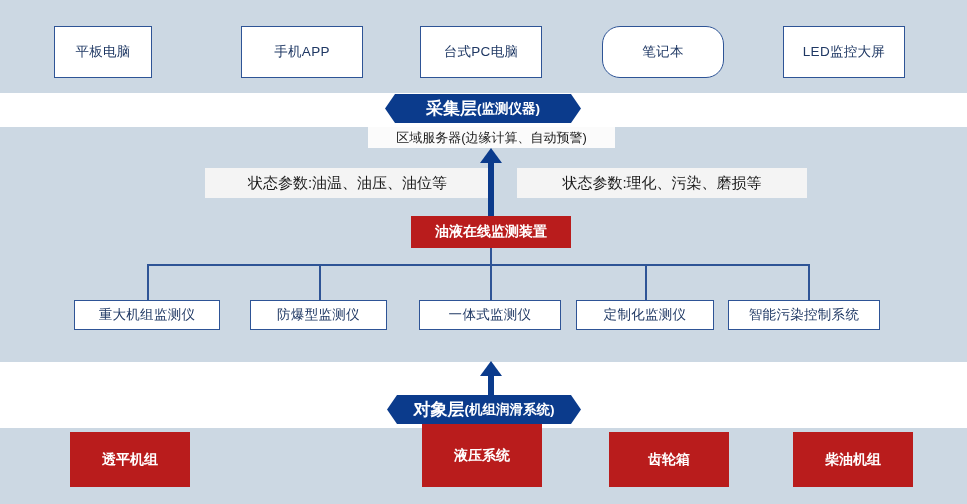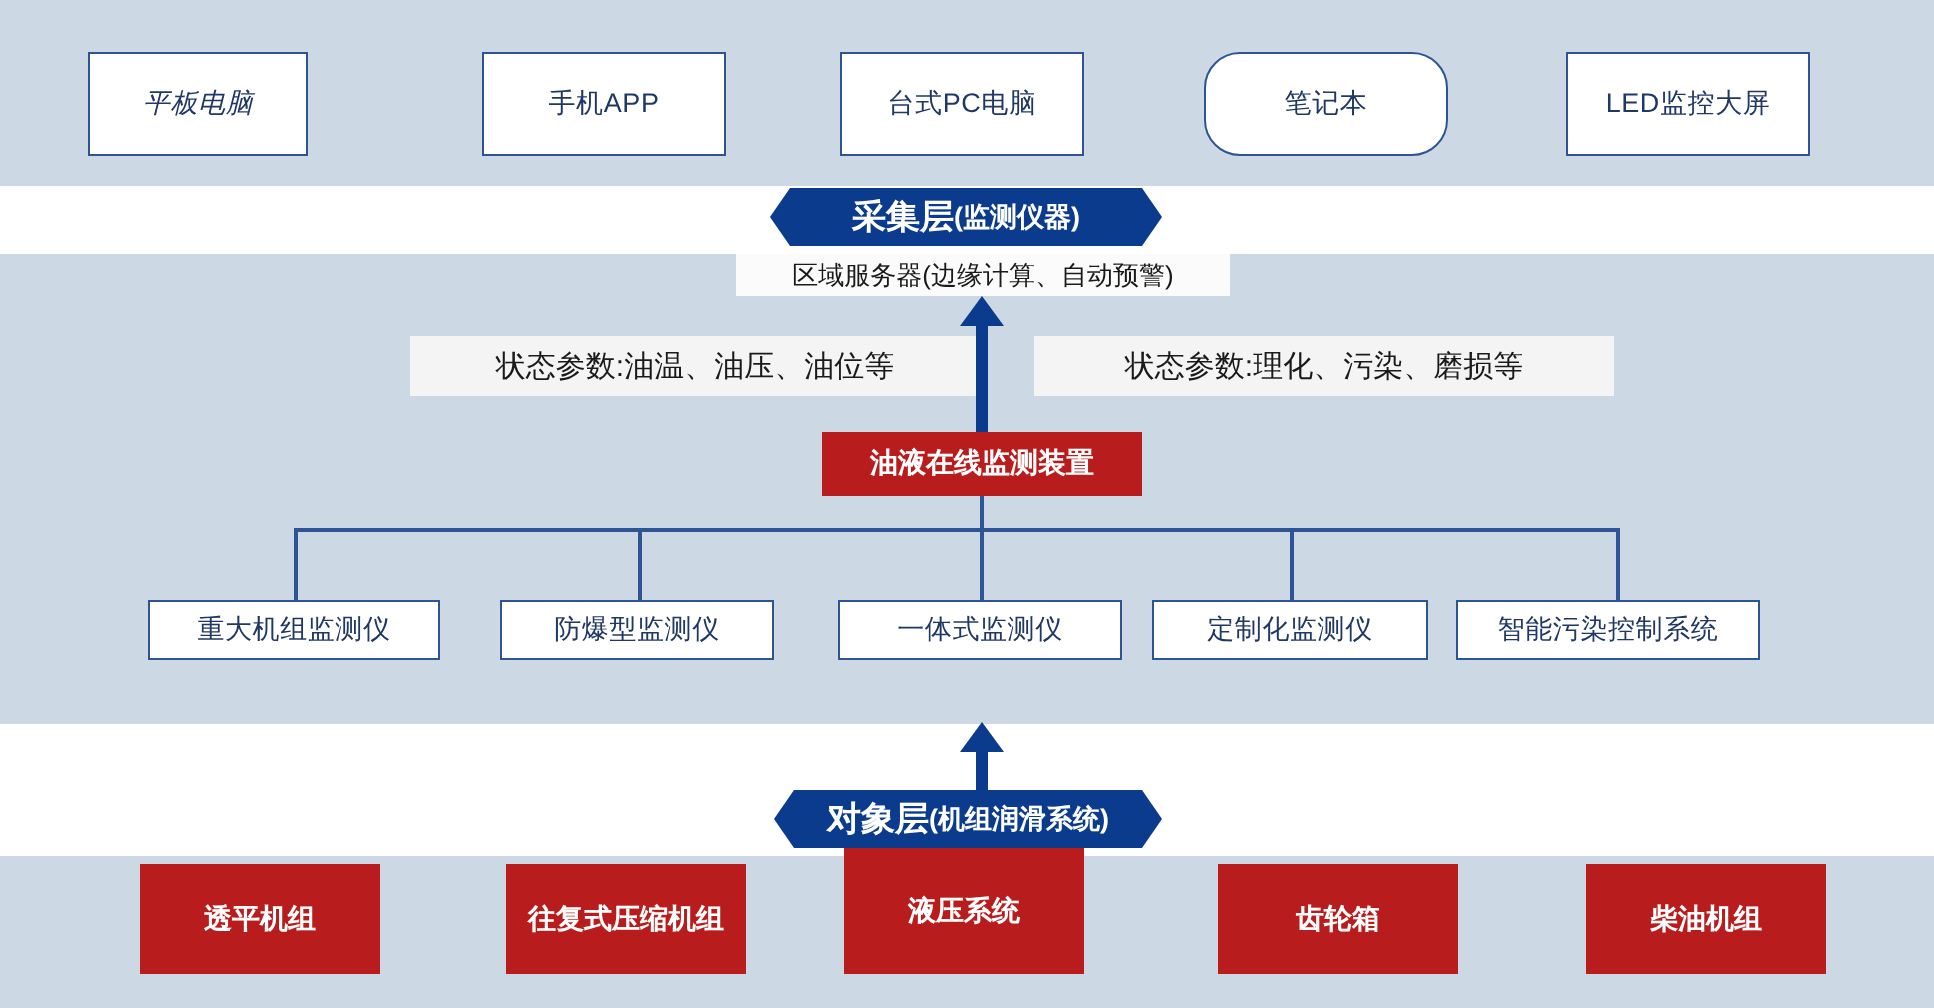--- a/index.html
+++ b/index.html
@@ -89,21 +89,21 @@
     border-bottom:15px solid #0b3b8c;
   }
 </style>
 </head>
 <body>
 
 <div class="stage">
 
   <div class="panel" id="panel-top"></div>
 
-  <div class="obox" style="left:44px;top:26px;width:110px;height:52px;font-style:italic;">平板电脑</div>
+  <div class="obox" style="left:54px;top:26px;width:98px;height:52px;">平板电脑</div>
   <div class="obox" style="left:241px;top:26px;width:122px;height:52px;">手机APP</div>
   <div class="obox" style="left:420px;top:26px;width:122px;height:52px;">台式PC电脑</div>
   <div class="obox" style="left:602px;top:26px;width:122px;height:52px;border-radius:18px;">笔记本</div>
   <div class="obox" style="left:783px;top:26px;width:122px;height:52px;">LED监控大屏</div>
 
   <div class="hex" style="left:385px;top:94px;width:196px;height:29px;">
     <span class="big">采集层</span>
     <span class="small">(监测仪器)</span>
   </div>
 
@@ -137,18 +137,17 @@
   <div class="arrow-up" style="left:480px;top:361px;"></div>
 
   <div class="hex" style="left:387px;top:395px;width:194px;height:29px;">
     <span class="big">对象层</span>
     <span class="small">(机组润滑系统)</span>
   </div>
 
   <div class="panel" id="panel-bot"></div>
 
   <div class="sbox" style="left:70px;top:432px;width:120px;height:55px;">透平机组</div>
-  <div class="sbox" style="left:253px;top:432px;width:120px;height:55px;">往复式压缩机组</div>
   <div class="sbox" style="left:422px;top:424px;width:120px;height:63px;">液压系统</div>
   <div class="sbox" style="left:609px;top:432px;width:120px;height:55px;text-align:right;">齿轮箱</div>
   <div class="sbox" style="left:793px;top:432px;width:120px;height:55px;">柴油机组</div>
 
 </div>
 
 </body></html>

